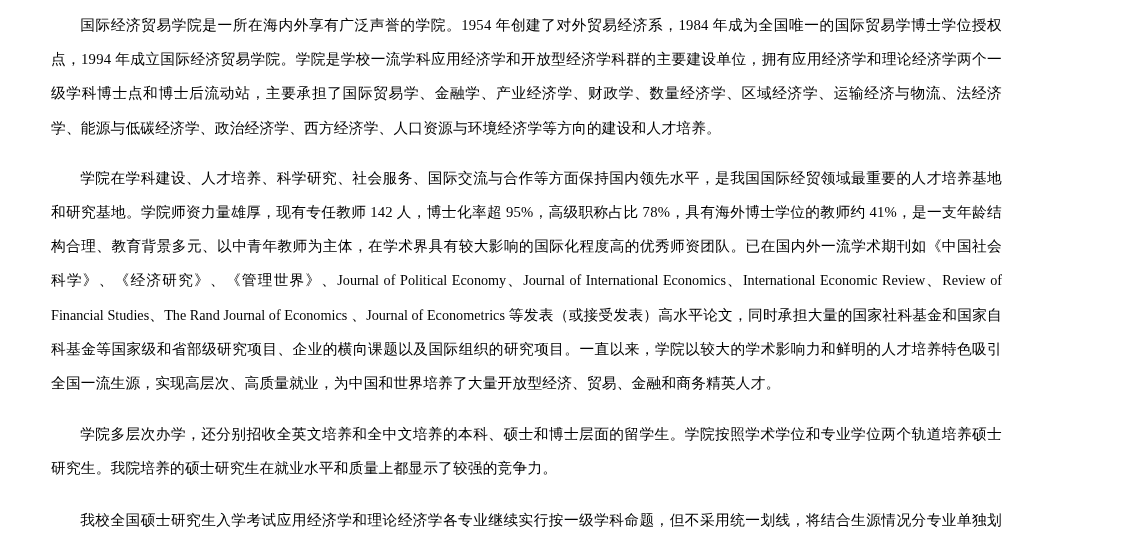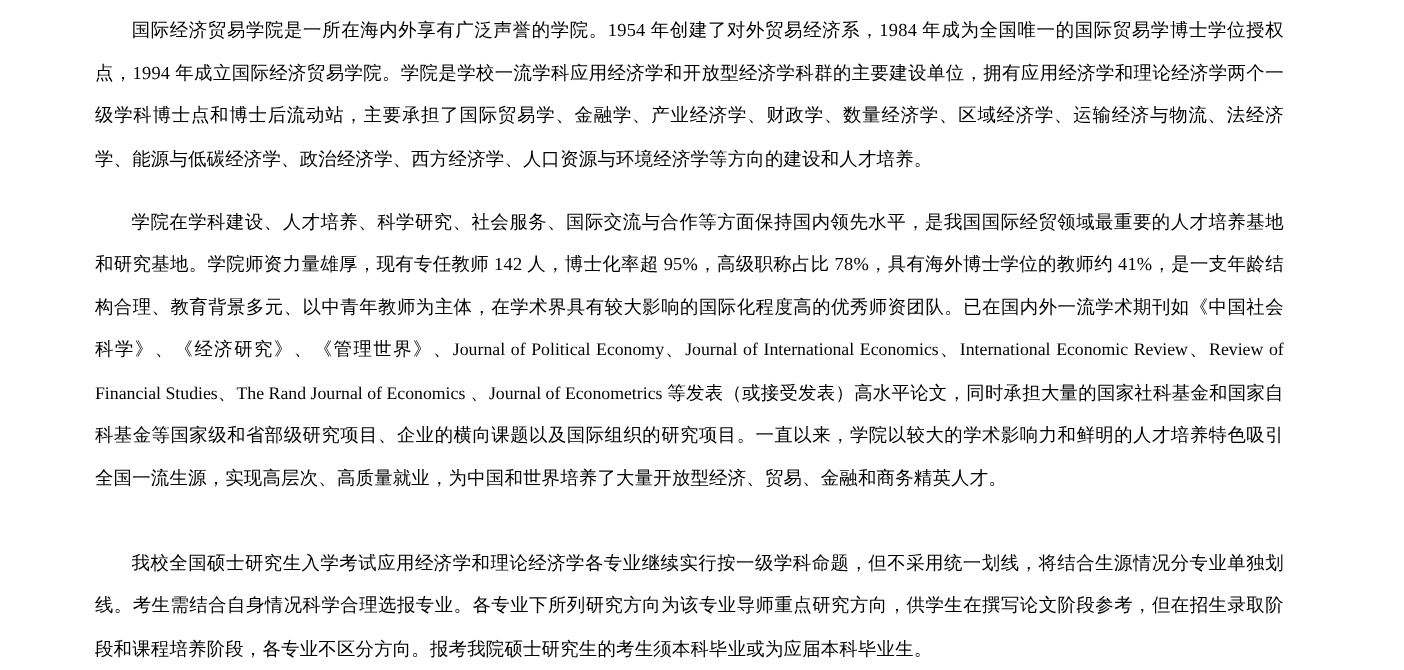--- a/index.html
+++ b/index.html
@@ -11,21 +11,21 @@
     width: 1123px;
     height: 536px;
     overflow: hidden;
     font-family: "Liberation Serif", "DejaVu Serif", serif;
     color: #000000;
   }
   .page {
     width: 1123px;
     height: 536px;
     box-sizing: border-box;
-    padding: 8px 96px 0 76px;
+    padding: 8px 96px 0 51px;
     background: #ffffff;
   }
   .doc-body {
     width: 951px;
   }
   p.para {
     margin: 0 0 0 0;
     font-size: 14.7px;
     line-height: 34.2px;
     text-align: justify;
@@ -55,19 +55,20 @@
   <div class="doc-body">
 
     <p class="para"><span class="indent"></span><span>国际经济贸易学院是一所在海内外享有广泛声誉的学院。1954 年创建了对外贸易经济系，1984 年成为全国唯一的国际贸易学博士学位授权点，1994 年成立国际经济贸易学院。学院是学校一流学科应用经济学和开放型经济学科群的主要建设单位，拥有应用经济学和理论经济学两个一级学科博士点和博士后流动站，主要承担了国际贸易学、金融学、产业经济学、财政学、数量经济学、区域经济学、运输经济与物流、法经济学、能源与低碳经济学、政治经济学、西方经济学、人口资源与环境经济学等方向的建设和人才培养。</span></p>
 
     <div class="para-spacer"></div>
 
     <p class="para"><span class="indent"></span><span>学院在学科建设、人才培养、科学研究、社会服务、国际交流与合作等方面保持国内领先水平，是我国国际经贸领域最重要的人才培养基地和研究基地。学院师资力量雄厚，现有专任教师 142 人，博士化率超 95%，高级职称占比 78%，具有海外博士学位的教师约 41%，是一支年龄结构合理、教育背景多元、以中青年教师为主体，在学术界具有较大影响的国际化程度高的优秀师资团队。已在国内外一流学术期刊如《中国社会科学》、《经济研究》、《管理世界》、</span><span class="latin">Journal of Political Economy</span><span>、</span><span class="latin">Journal of International Economics</span><span>、</span><span class="latin">International Economic Review</span><span>、</span><span class="latin">Review of Financial Studies</span><span>、</span><span class="latin">The Rand Journal of Economics</span><span> 、</span><span class="latin">Journal of Econometrics</span><span> 等发表（或接受发表）高水平论文，同时承担大量的国家社科基金和国家自科基金等国家级和省部级研究项目、企业的横向课题以及国际组织的研究项目。一直以来，学院以较大的学术影响力和鲜明的人才培养特色吸引全国一流生源，实现高层次、高质量就业，为中国和世界培养了大量开放型经济、贸易、金融和商务精英人才。</span></p>
 
     <div class="para-spacer-lg"></div>
 
+    <p class="para"><span class="indent"></span><span>学院多层次办学，还分别招收全英文培养和全中文培养的本科、硕士和博士层面的留学生。学院按照学术学位和专业学位两个轨道培养硕士研究生。我院培养的硕士研究生在就业水平和质量上都显示了较强的竞争力。</span></p>
 
     <div class="para-spacer-lg"></div>
 
     <p class="para"><span class="indent"></span><span>我校全国硕士研究生入学考试应用经济学和理论经济学各专业继续实行按一级学科命题，但不采用统一划线，将结合生源情况分专业单独划线。考生需结合自身情况科学合理选报专业。各专业下所列研究方向为该专业导师重点研究方向，供学生在撰写论文阶段参考，但在招生录取阶段和课程培养阶段，各专业不区分方向。报考我院硕士研究生的考生须本科毕业或为应届本科毕业生。</span></p>
 
   </div>
 </div>
 
 </body></html>

